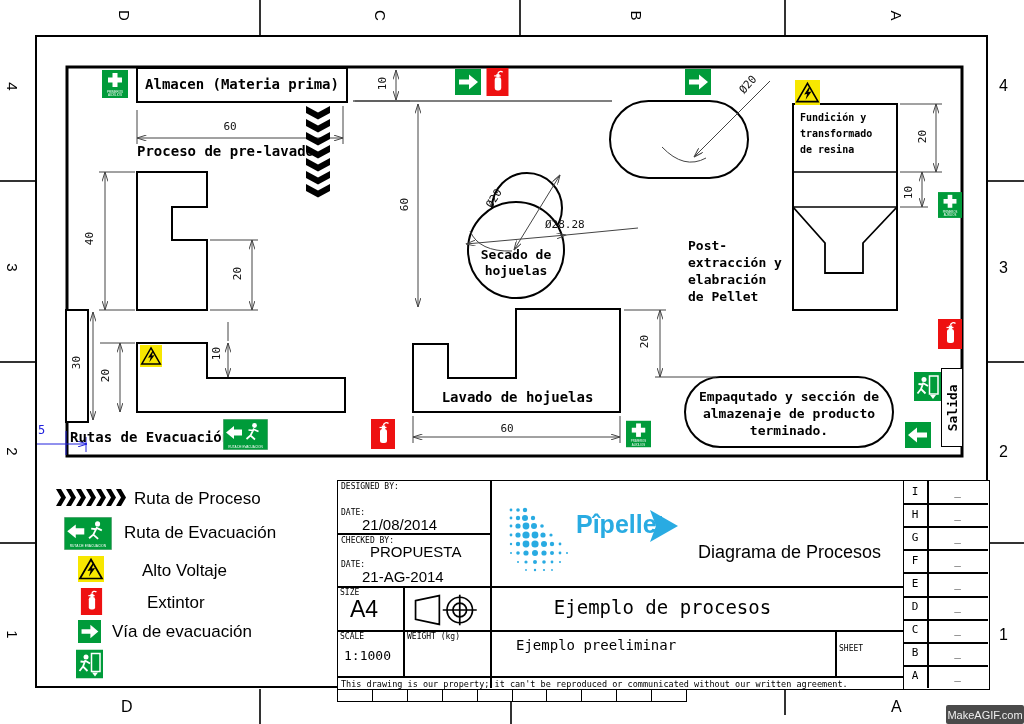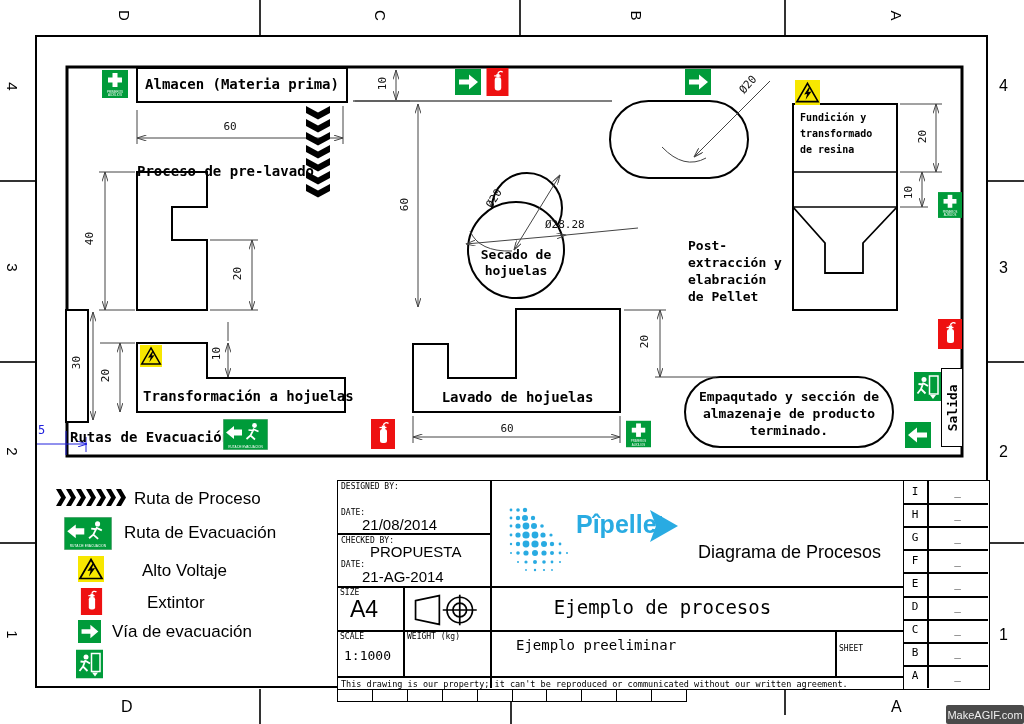--- a/index.html
+++ b/index.html
@@ -186,22 +186,21 @@
       <path d="M306,119 l12,6.5 l12,-6.5 v7 l-12,6.5 l-12,-6.5 z"></path>
       <path d="M306,132 l12,6.5 l12,-6.5 v7 l-12,6.5 l-12,-6.5 z"></path>
       <path d="M306,145 l12,6.5 l12,-6.5 v7 l-12,6.5 l-12,-6.5 z"></path>
       <path d="M306,158 l12,6.5 l12,-6.5 v7 l-12,6.5 l-12,-6.5 z"></path>
       <path d="M306,171 l12,6.5 l12,-6.5 v7 l-12,6.5 l-12,-6.5 z"></path>
       <path d="M306,184 l12,6.5 l12,-6.5 v7 l-12,6.5 l-12,-6.5 z"></path>
     </g>
   </svg>
 
   <div class="lbl ctr" style="left:140px;top:76px;width:204px;font-size:14px;">Almacen (Materia prima)</div>
-  <div class="lbl" style="left:137px;top:163px;font-size:14px;">Proceso de pre-lavado</div>
-  <div class="lbl ctr" style="left:143px;top:388px;width:198px;font-size:14px;">Transformación a hojuelas</div>
+  <div class="lbl" style="left:137px;top:143px;font-size:14px;">Proceso de pre-lavado</div>
   <div class="lbl ctr" style="left:425px;top:389px;width:185px;font-size:14px;">Lavado de hojuelas</div>
   <div class="lbl ctr" style="left:466px;top:247px;width:100px;font-size:13px;">
     <div>Secado de</div>
     <div>hojuelas</div>
   </div>
   <div class="lbl" style="left:800px;top:110px;font-size:10px;line-height:16px;">
     <div>Fundición y</div>
     <div>transformado</div>
     <div>de resina</div>
   </div>

